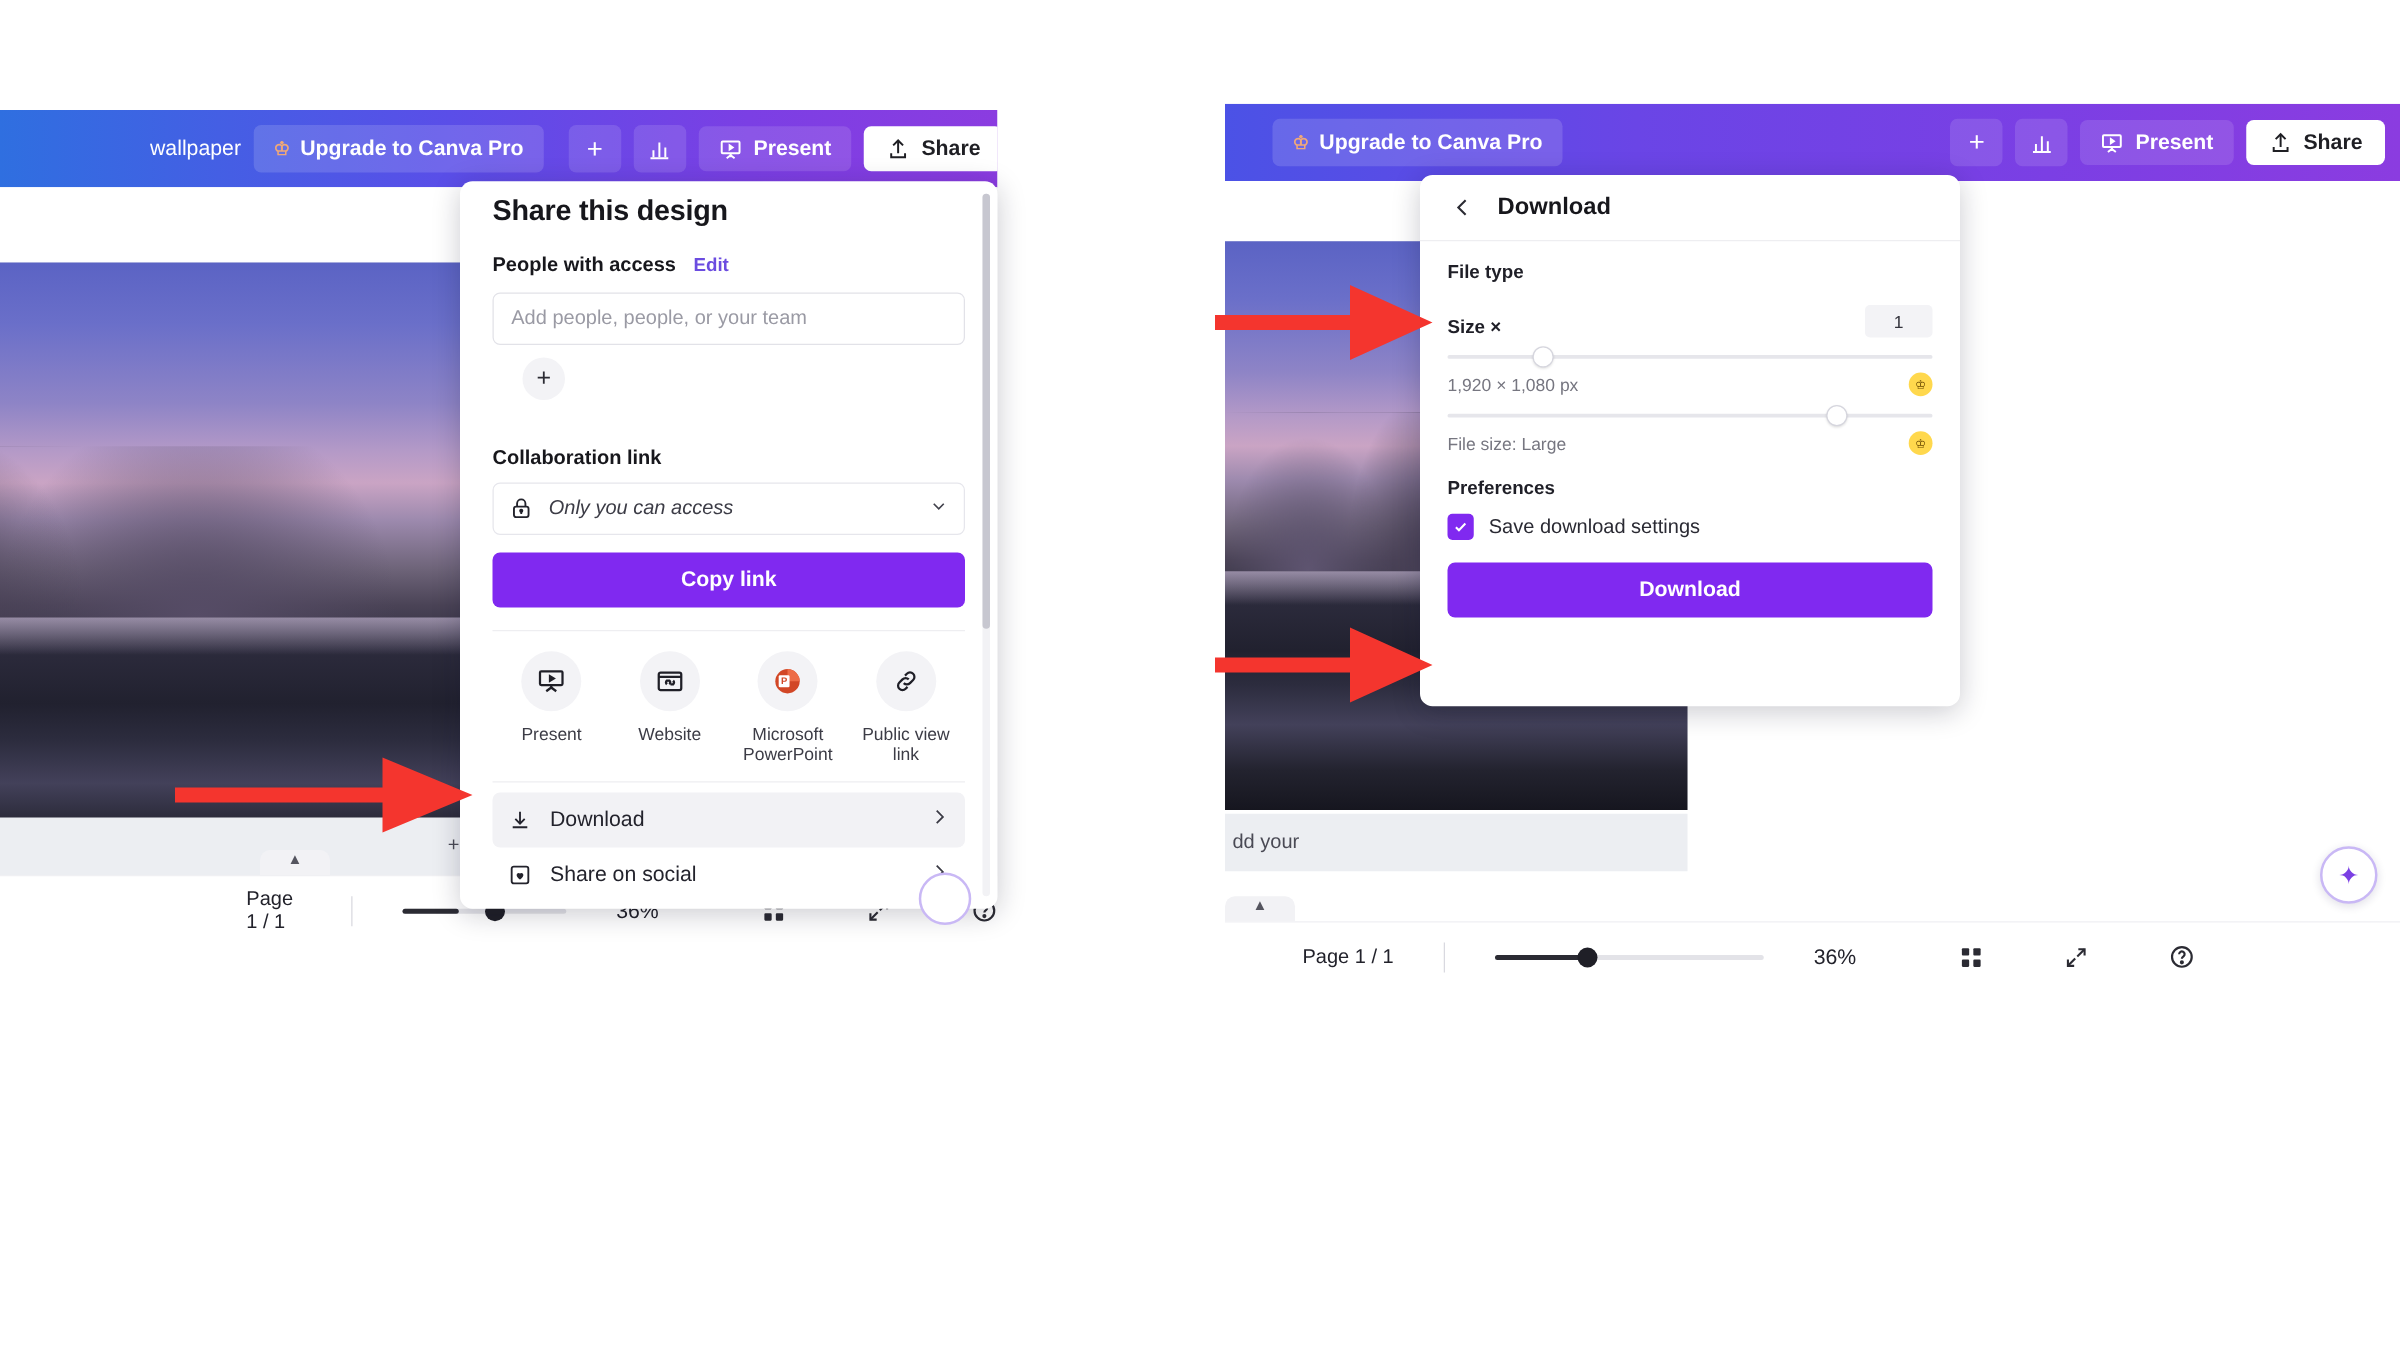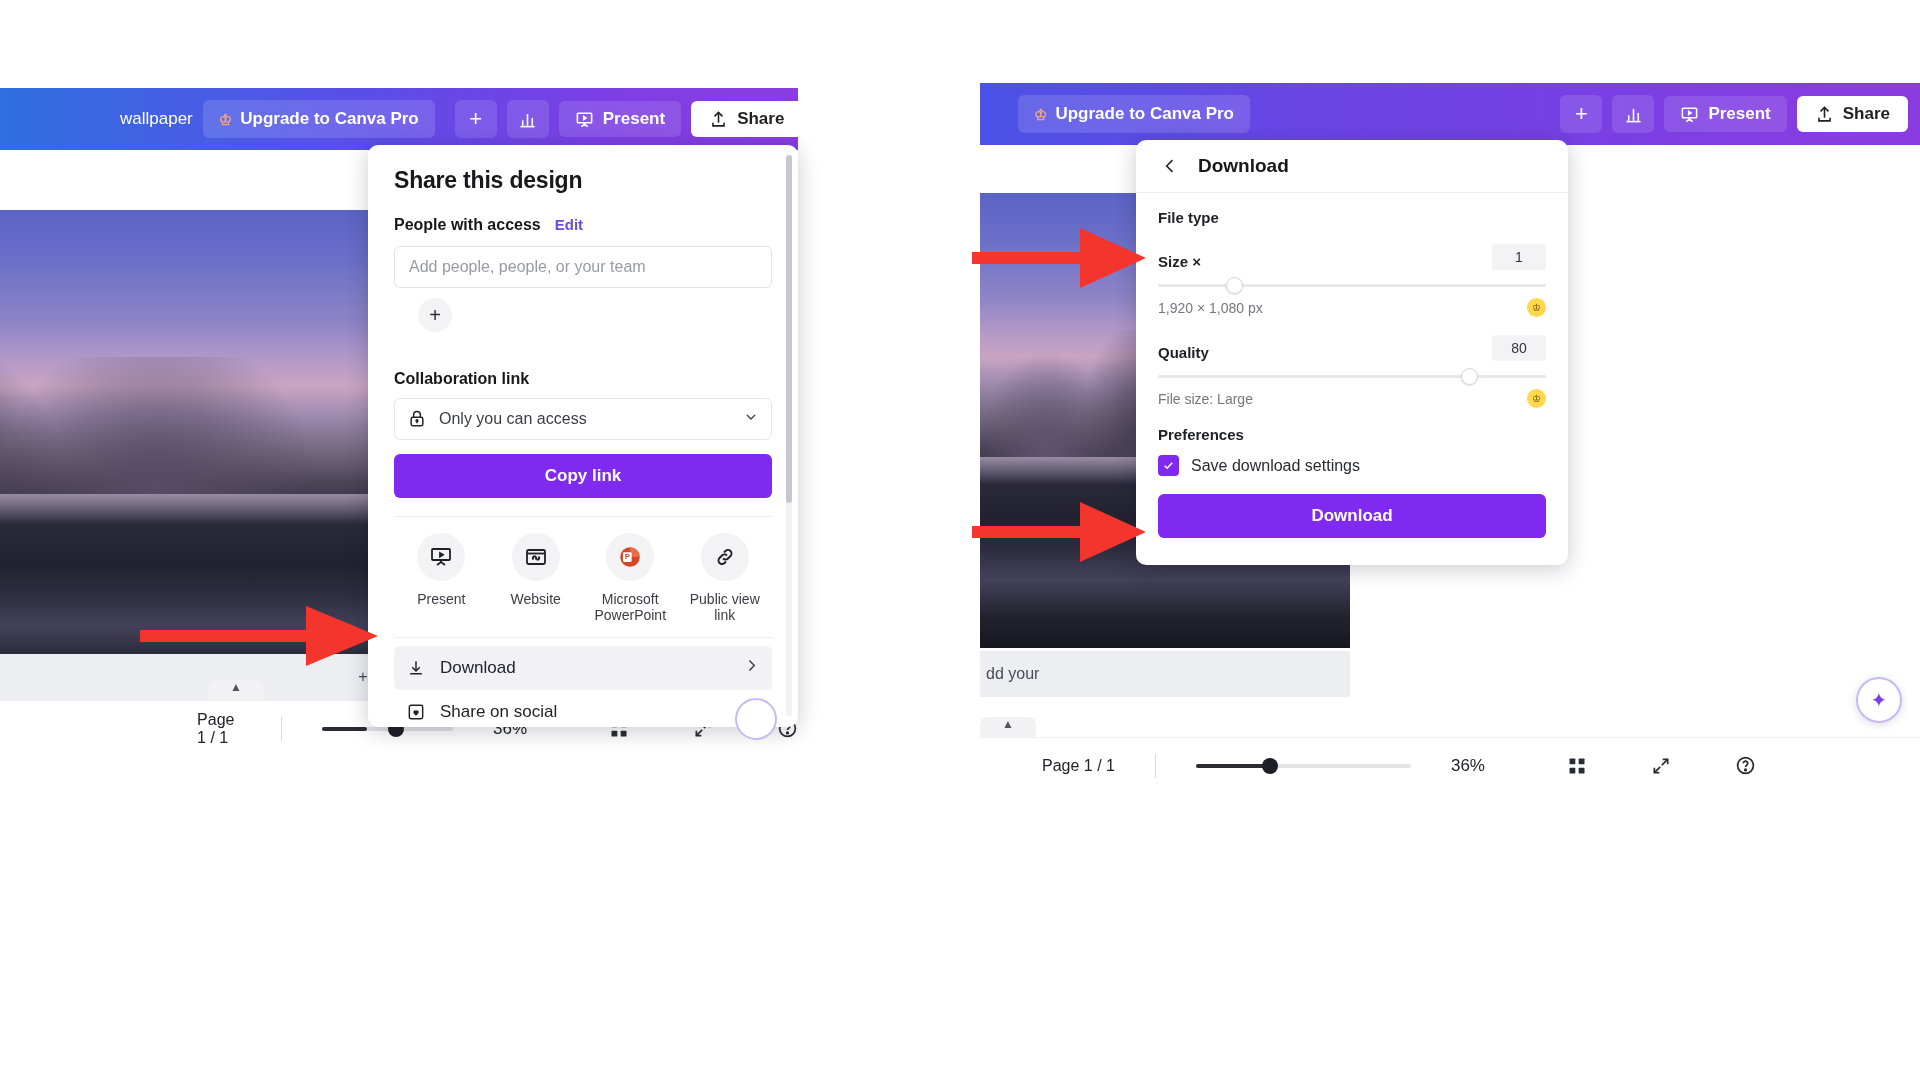--- a/index.html
+++ b/index.html
@@ -111,40 +111,40 @@
     border-radius: 8px 8px 0 0; display: flex; align-items: flex-start; justify-content: center;
     color: #55555f; font-size: 12px;
   }
 
   
   .share-panel {
     position: absolute; background: #fff; border-radius: 10px;
     box-shadow: 0 4px 22px rgba(20,20,40,0.22);
     overflow: hidden;
   }
-  .sp-inner { position: absolute; inset: 0; padding: 22px 26px 0 26px; border-radius: 17px; }
+  .sp-inner { position: absolute; inset: 0; padding: 10px 26px 0 26px; border-radius: 17px; }
   .sp-title { font-size: 23px; font-weight: bold; color: #17171c; letter-spacing: -0.2px; }
   .sp-sub { margin-top: 22px; display: flex; align-items: baseline; gap: 14px; }
   .sp-sub-label { font-size: 16px; font-weight: bold; color: #17171c; }
   .sp-edit { font-size: 15px; color: #6b4ce0; font-weight: bold; }
   .sp-input {
     margin-top: 12px; height: 42px; border: 1px solid #e2e2e8; border-radius: 6px;
     display: flex; align-items: center; padding: 0 14px; color: #9a9aa4; font-size: 16px;
   }
   .sp-addrow { margin-top: 10px; display: flex; }
   .sp-addbtn {
     width: 34px; height: 34px; border-radius: 50%; background: #f3f3f6;
     display: flex; align-items: center; justify-content: center; font-size: 20px; color: #2b2b33;
     margin-left: 24px;
   }
   .sp-collab { margin-top: 38px; font-size: 16px; font-weight: bold; color: #17171c; }
   .sp-select {
     margin-top: 10px; height: 42px; border: 1px solid #e6e6ec; border-radius: 6px;
     display: flex; align-items: center; padding: 0 12px; gap: 12px;
-    color: #3c3c46; font-size: 16px;
+    color: #3c3c46; font-size: 16px; font-style: italic;
   }
   .sp-select .chev { margin-left: auto; color: #41414b; }
   .btn-primary {
     margin-top: 14px; height: 44px; border-radius: 6px; background: #8029f0;
     display: flex; align-items: center; justify-content: center;
     color: #fff; font-size: 17px; font-weight: bold;
   }
   .sp-divider { margin-top: 18px; height: 1px; background: #eeeef1; }
   .sp-apps { display: flex; padding: 16px 0 10px 0; }
   .sp-app { flex: 1; display: flex; flex-direction: column; align-items: center; gap: 10px; }
@@ -580,24 +580,20 @@
         <span class="dl-numbox">1</span>
       </div>
       <div class="dl-slider">
         <div class="knob" style="left:68px;"></div>
       </div>
       <div class="dl-subrow">
         <span class="v">1,920 × 1,080 px</span>
         <span class="crown-badge">♔</span>
       </div>
 
-      <div class="dl-fieldrow">
-        <span class="k">Quality</span>
-        <span class="dl-numbox">80</span>
-      </div>
       <div class="dl-slider">
         <div class="knob" style="left:303px;"></div>
       </div>
       <div class="dl-subrow">
         <span class="v">File size: Large</span>
         <span class="crown-badge">♔</span>
       </div>
 
       <div class="dl-prefs">Preferences</div>
       <div class="dl-check-row">

